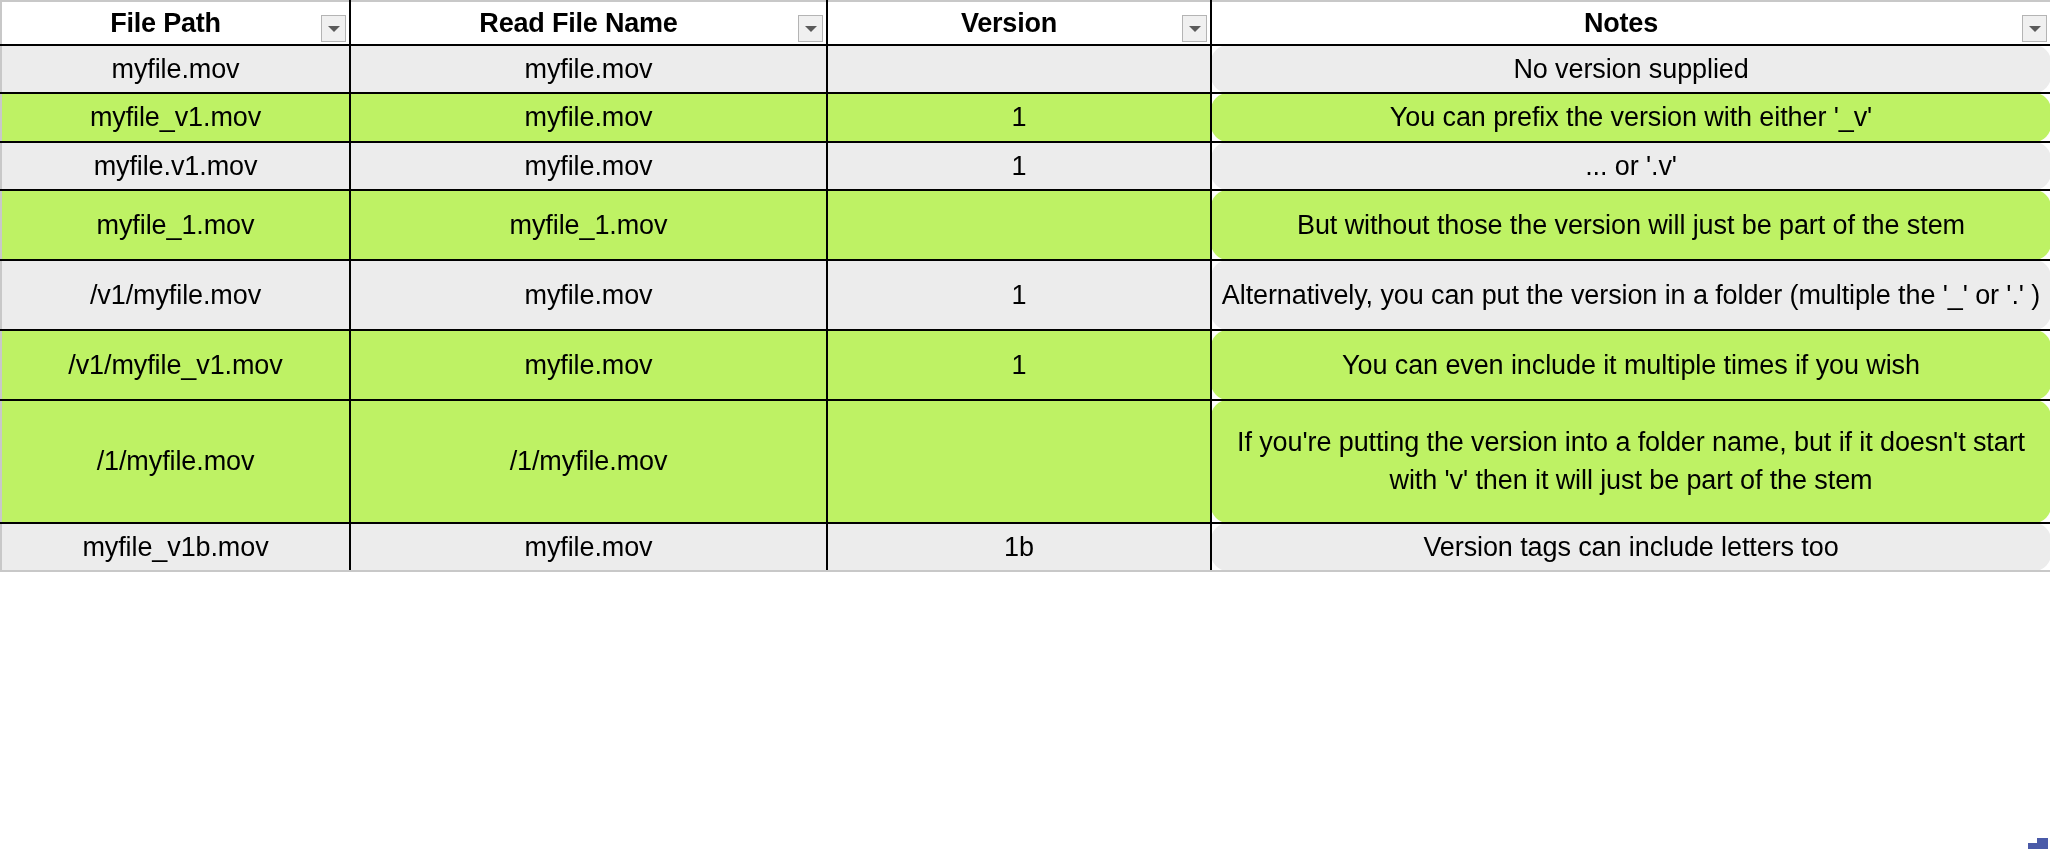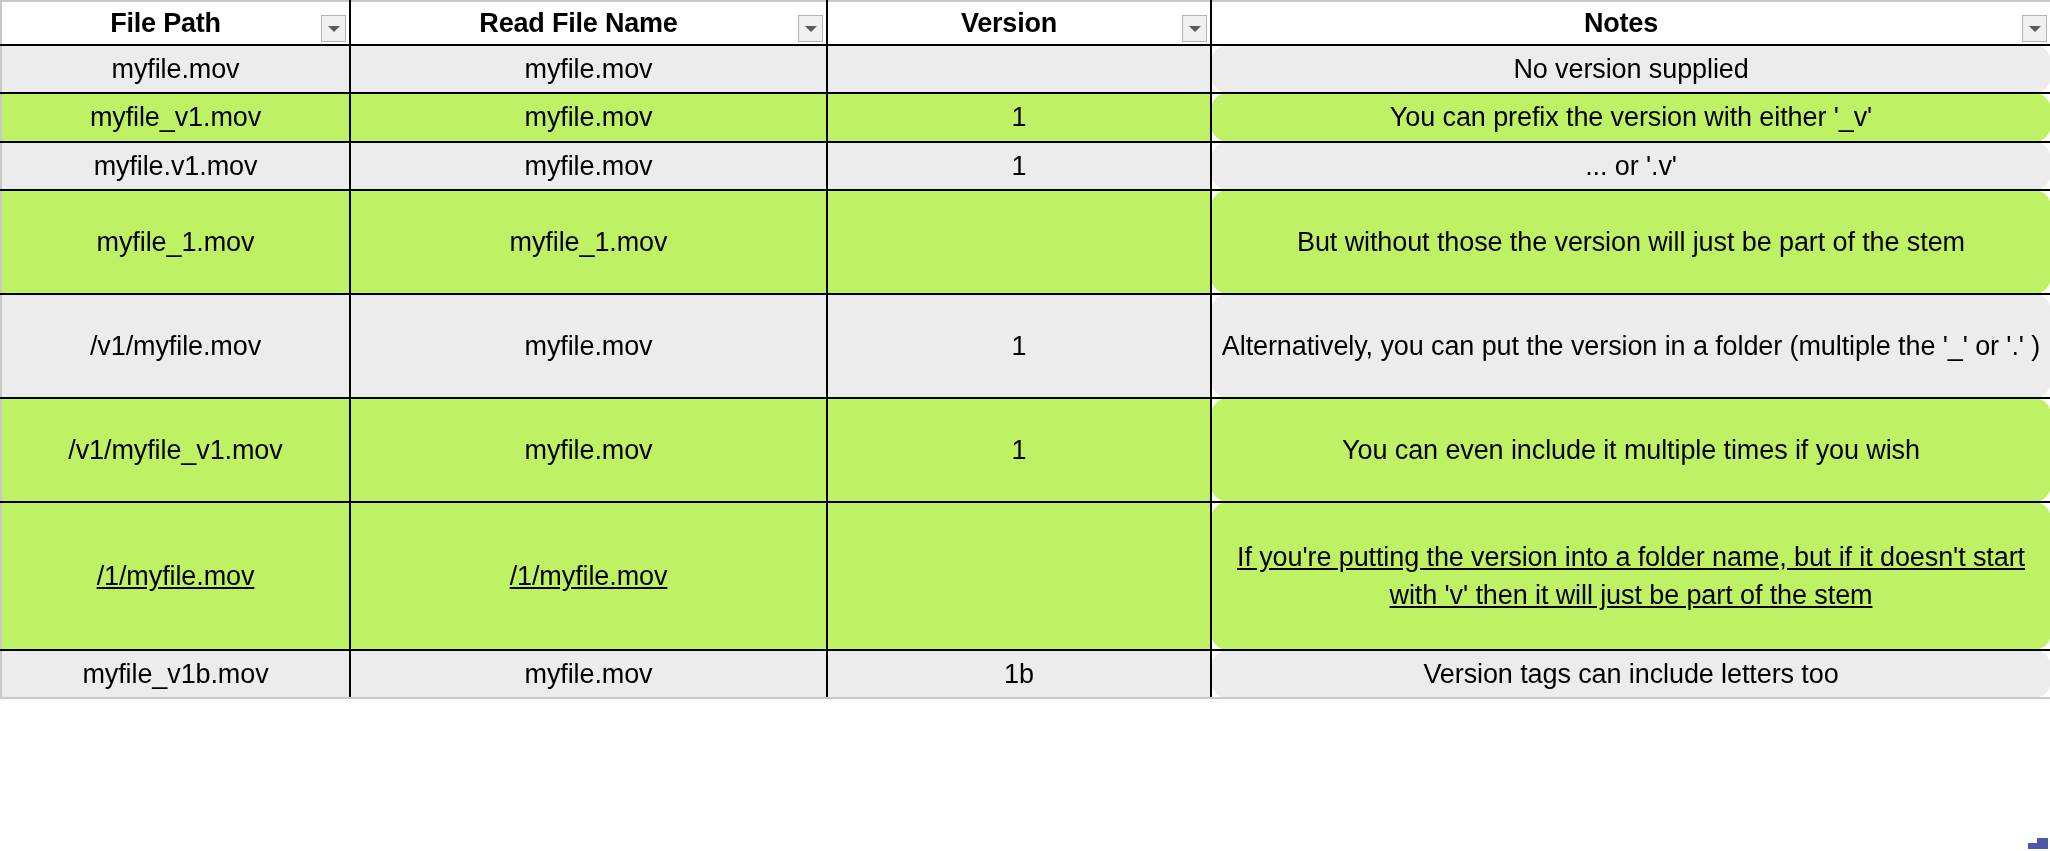--- a/index.html
+++ b/index.html
@@ -88,22 +88,22 @@
     word-wrap: break-word;
     letter-spacing: -0.1px;
   }
   tbody td.cell:first-child { border-left: 2px solid #c8c8c8; }
   tbody td.cell:last-child  { border-right: 2px solid #c8c8c8; border-radius: 17px; }
   tbody tr.band-odd  td.cell { background: #bef264; }
   tbody tr.band-even td.cell { background: #ececec; }
   tbody tr.last-row td.cell { border-bottom: 2px solid #c8c8c8; }
 
   tr.h1 { height: 41px; }
-  tr.h2 { height: 104px; }
-  tr.h3 { height: 148px; text-decoration: underline; }
+  tr.h2 { height: 70px; }
+  tr.h3 { height: 123px; }
 
   
   #resize-handle {
     position: absolute;
     right: 2px;
     bottom: 2px;
     width: 20px;
     height: 20px;
     pointer-events: auto;
     cursor: nwse-resize;

